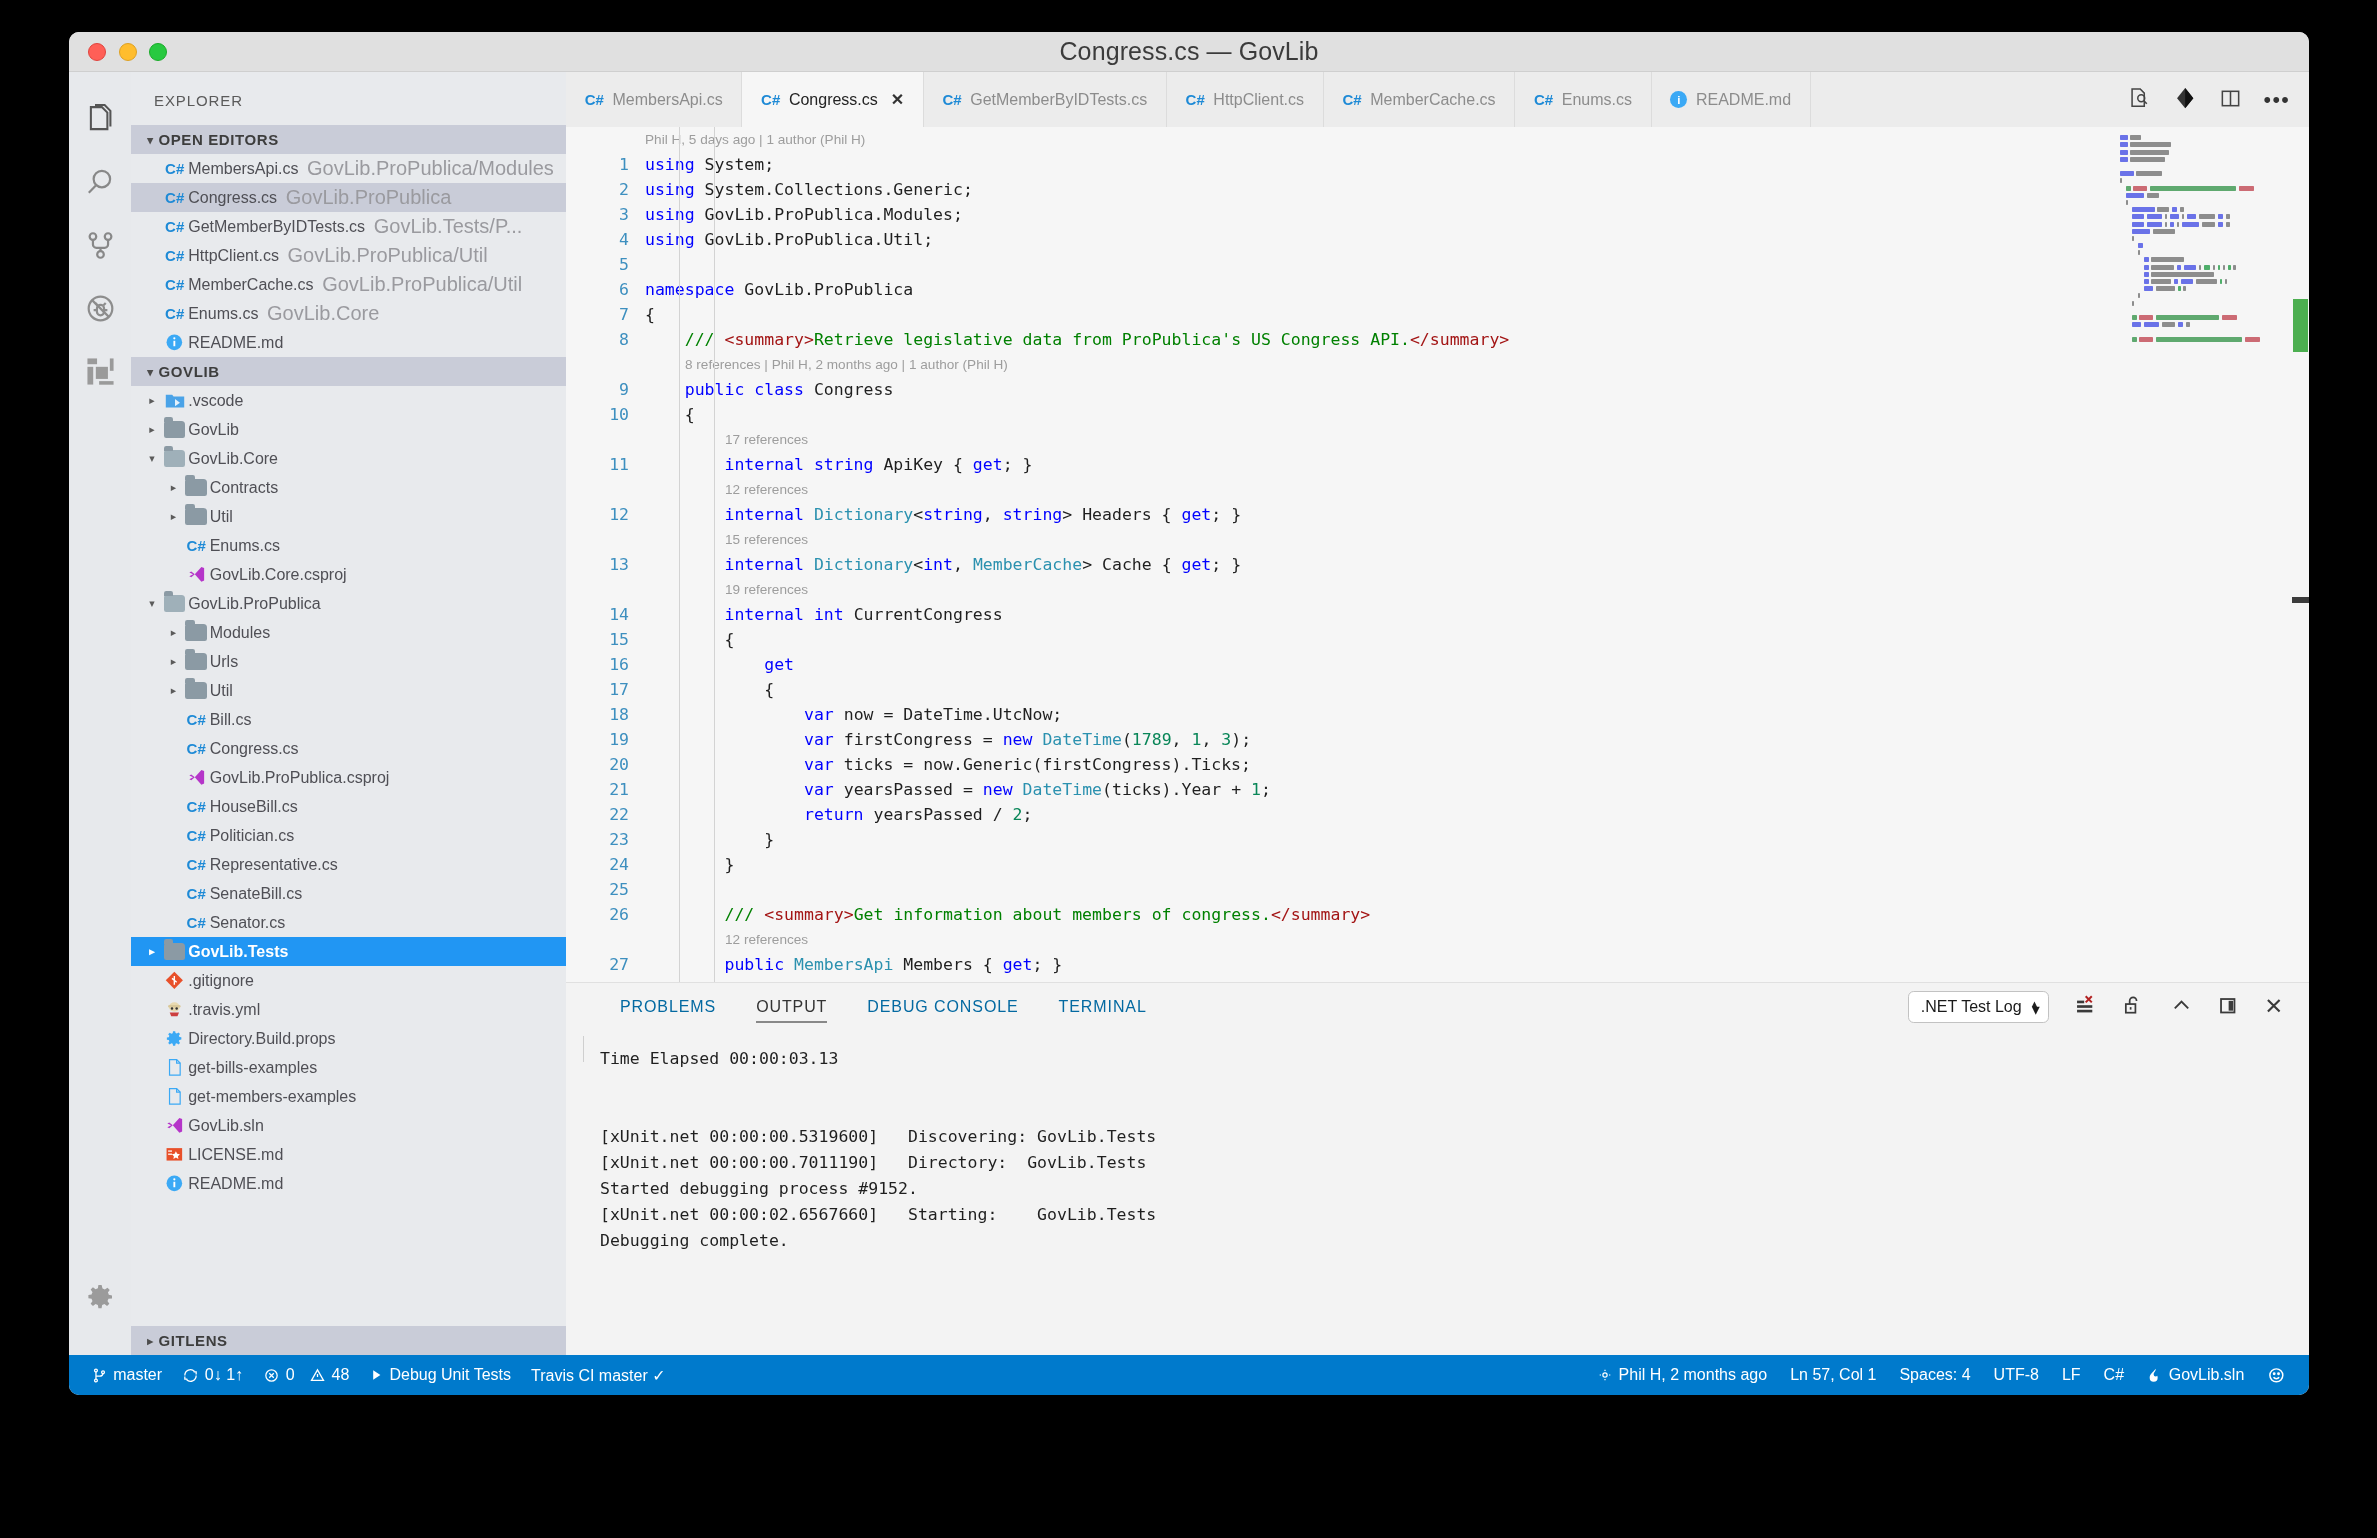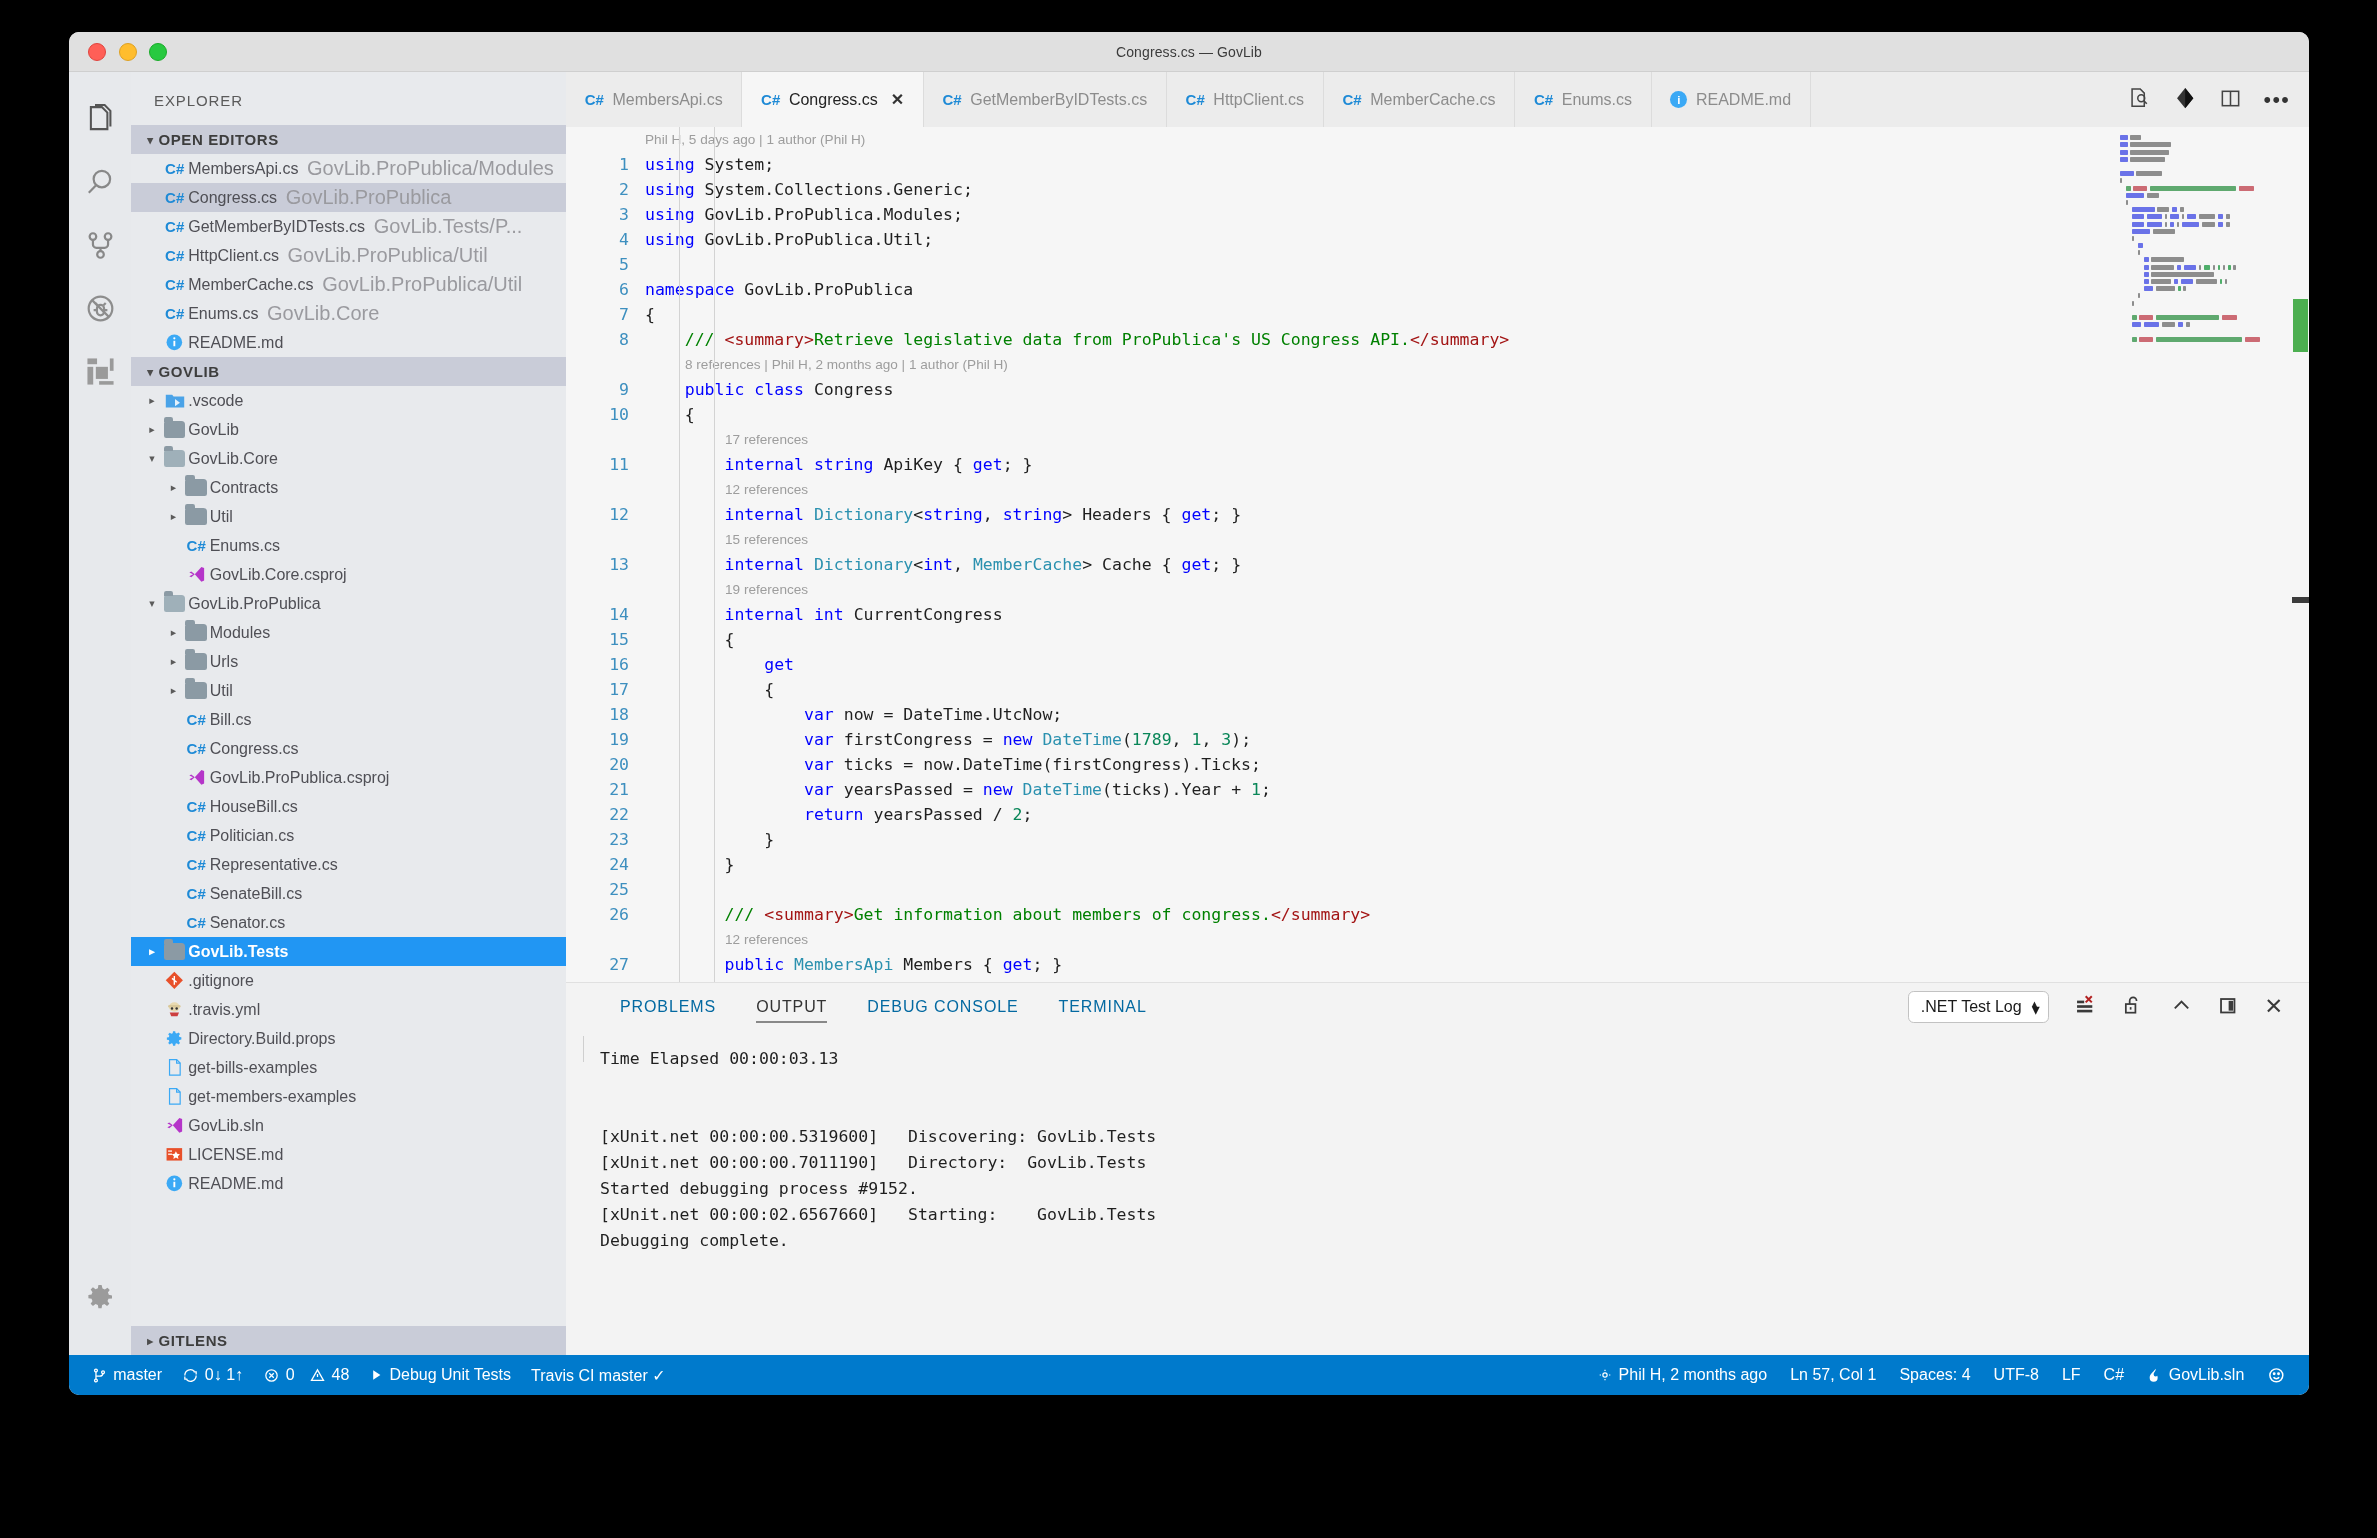--- a/index.html
+++ b/index.html
@@ -19,21 +19,21 @@
     height:40px; background:#e0e0e0; border-bottom:0.7px solid #cfcfcf;
     display:flex; align-items:center; position:relative;
   }
   .traffic{ display:flex; gap:12.2px; padding-left:19.4px; }
   .dot{ width:18px; height:18px; border-radius:50%; }
   .dot.red{ background:#ff5f57; border:0.7px solid #e0443e;}
   .dot.yellow{ background:#ffbd2e; border:0.7px solid #dea123;}
   .dot.green{ background:#28c940; border:0.7px solid #1aab29;}
   #titletext{
     position:absolute; left:0; right:0; text-align:center;
-    font-size:14px; color:#3b3b3b; letter-spacing:0.1px;
+    font-size:25px; color:#3b3b3b; letter-spacing:0.1px;
   }
 
   
   #body{ display:flex; height:1283px; }
 
   
   #activitybar{
     width:62px; background:#e7e9ec; display:flex; flex-direction:column;
     align-items:center; padding-top:16px; flex:none; position:relative;
   }
@@ -623,21 +623,21 @@
               <div class="codeline"><span class="plain">        </span><span class="kw">internal</span><span class="plain"> </span><span class="type">Dictionary</span><span class="plain">&lt;</span><span class="kw">string</span><span class="plain">, </span><span class="kw">string</span><span class="plain">&gt; Headers { </span><span class="kw">get</span><span class="plain">; }</span></div>
               <div class="lensline" style="padding-left: 80px;">15 references</div>
               <div class="codeline"><span class="plain">        </span><span class="kw">internal</span><span class="plain"> </span><span class="type">Dictionary</span><span class="plain">&lt;</span><span class="kw">int</span><span class="plain">, </span><span class="type">MemberCache</span><span class="plain">&gt; Cache { </span><span class="kw">get</span><span class="plain">; }</span></div>
               <div class="lensline" style="padding-left: 80px;">19 references</div>
               <div class="codeline"><span class="plain">        </span><span class="kw">internal int</span><span class="plain"> CurrentCongress</span></div>
               <div class="codeline"><span class="plain">        {</span></div>
               <div class="codeline"><span class="plain">            </span><span class="kw">get</span></div>
               <div class="codeline"><span class="plain">            {</span></div>
               <div class="codeline"><span class="plain">                </span><span class="kw">var</span><span class="plain"> now = DateTime.UtcNow;</span></div>
               <div class="codeline"><span class="plain">                </span><span class="kw">var</span><span class="plain"> firstCongress = </span><span class="kw">new</span><span class="plain"> </span><span class="type">DateTime</span><span class="plain">(</span><span class="num">1789</span><span class="plain">, </span><span class="num">1</span><span class="plain">, </span><span class="num">3</span><span class="plain">);</span></div>
-              <div class="codeline"><span class="plain">                </span><span class="kw">var</span><span class="plain"> ticks = now.DateTime(firstCongress).Ticks;</span></div>
+              <div class="codeline"><span class="plain">                </span><span class="kw">var</span><span class="plain"> ticks = now.Generic(firstCongress).Ticks;</span></div>
               <div class="codeline"><span class="plain">                </span><span class="kw">var</span><span class="plain"> yearsPassed = </span><span class="kw">new</span><span class="plain"> </span><span class="type">DateTime</span><span class="plain">(ticks).Year + </span><span class="num">1</span><span class="plain">;</span></div>
               <div class="codeline"><span class="plain">                </span><span class="kw">return</span><span class="plain"> yearsPassed / </span><span class="num">2</span><span class="plain">;</span></div>
               <div class="codeline"><span class="plain">            }</span></div>
               <div class="codeline"><span class="plain">        }</span></div>
               <div class="codeline"><span class="plain"></span></div>
               <div class="codeline"><span class="plain">        </span><span class="cmtslash">/// </span><span class="cmtx">&lt;summary&gt;</span><span class="cmt">Get information about members of congress.</span><span class="cmtx">&lt;/summary&gt;</span></div>
               <div class="lensline" style="padding-left: 80px;">12 references</div>
               <div class="codeline"><span class="plain">        </span><span class="kw">public</span><span class="plain"> </span><span class="type">MembersApi</span><span class="plain"> Members { </span><span class="kw">get</span><span class="plain">; }</span></div>
             </div>
         </div>

